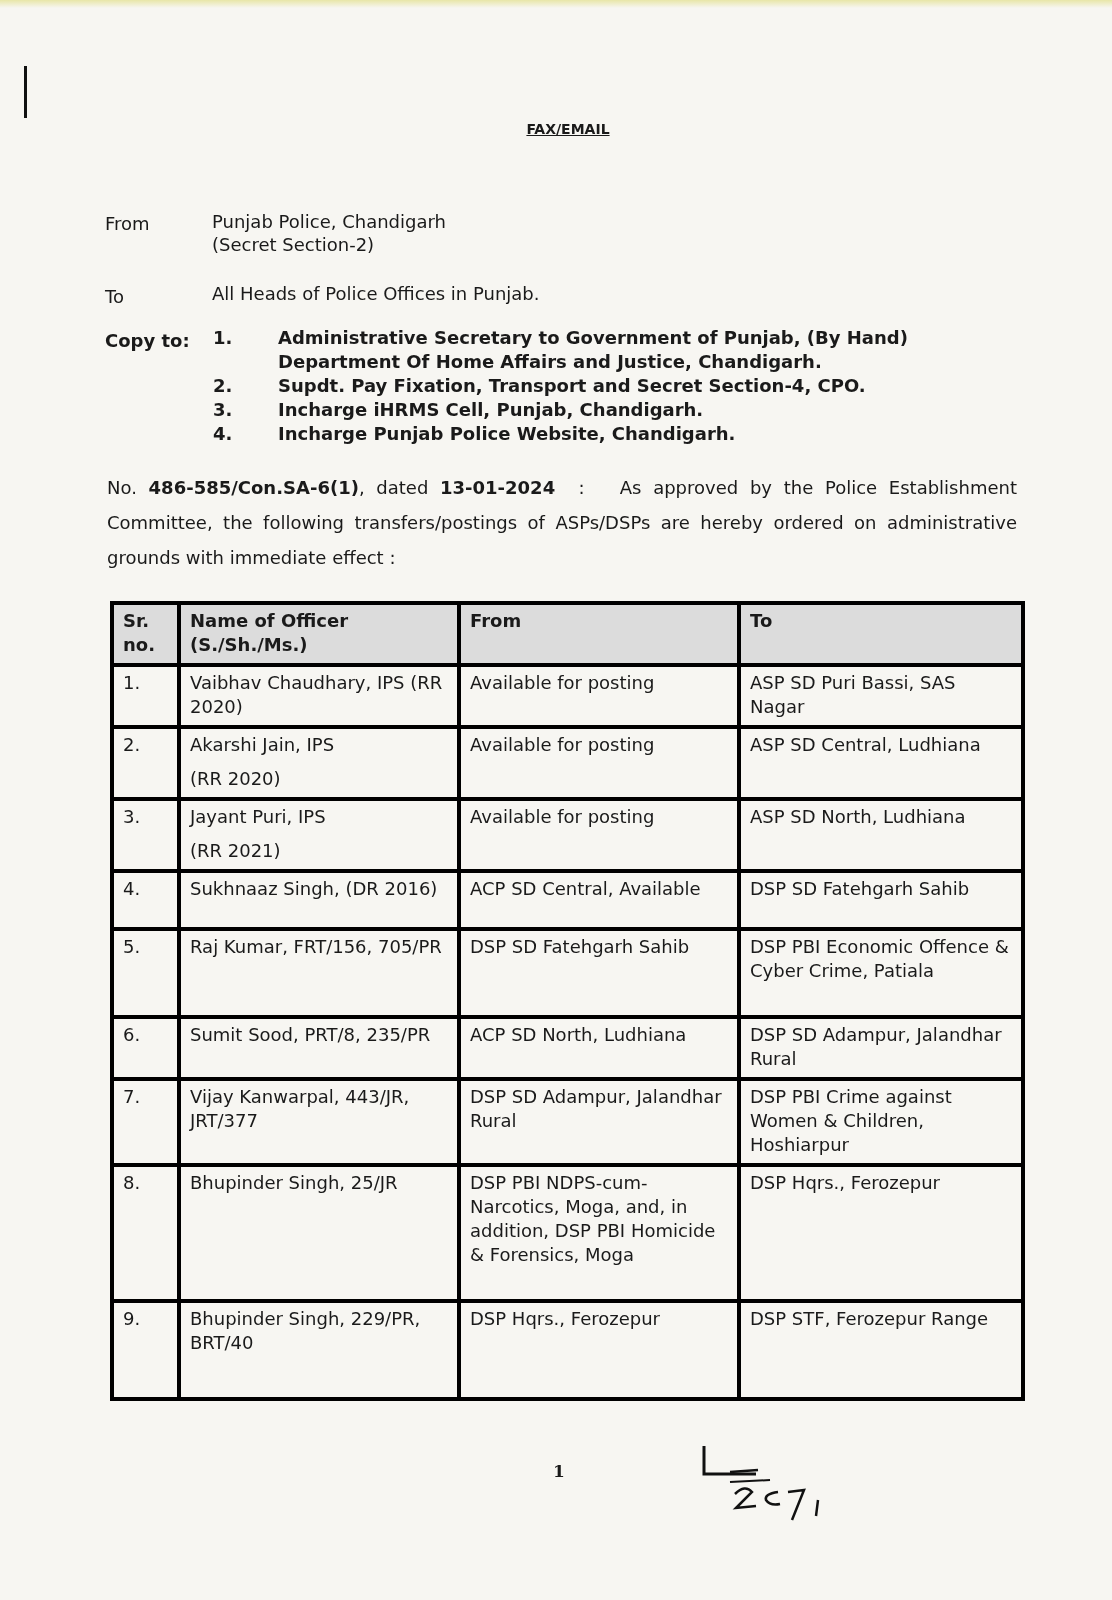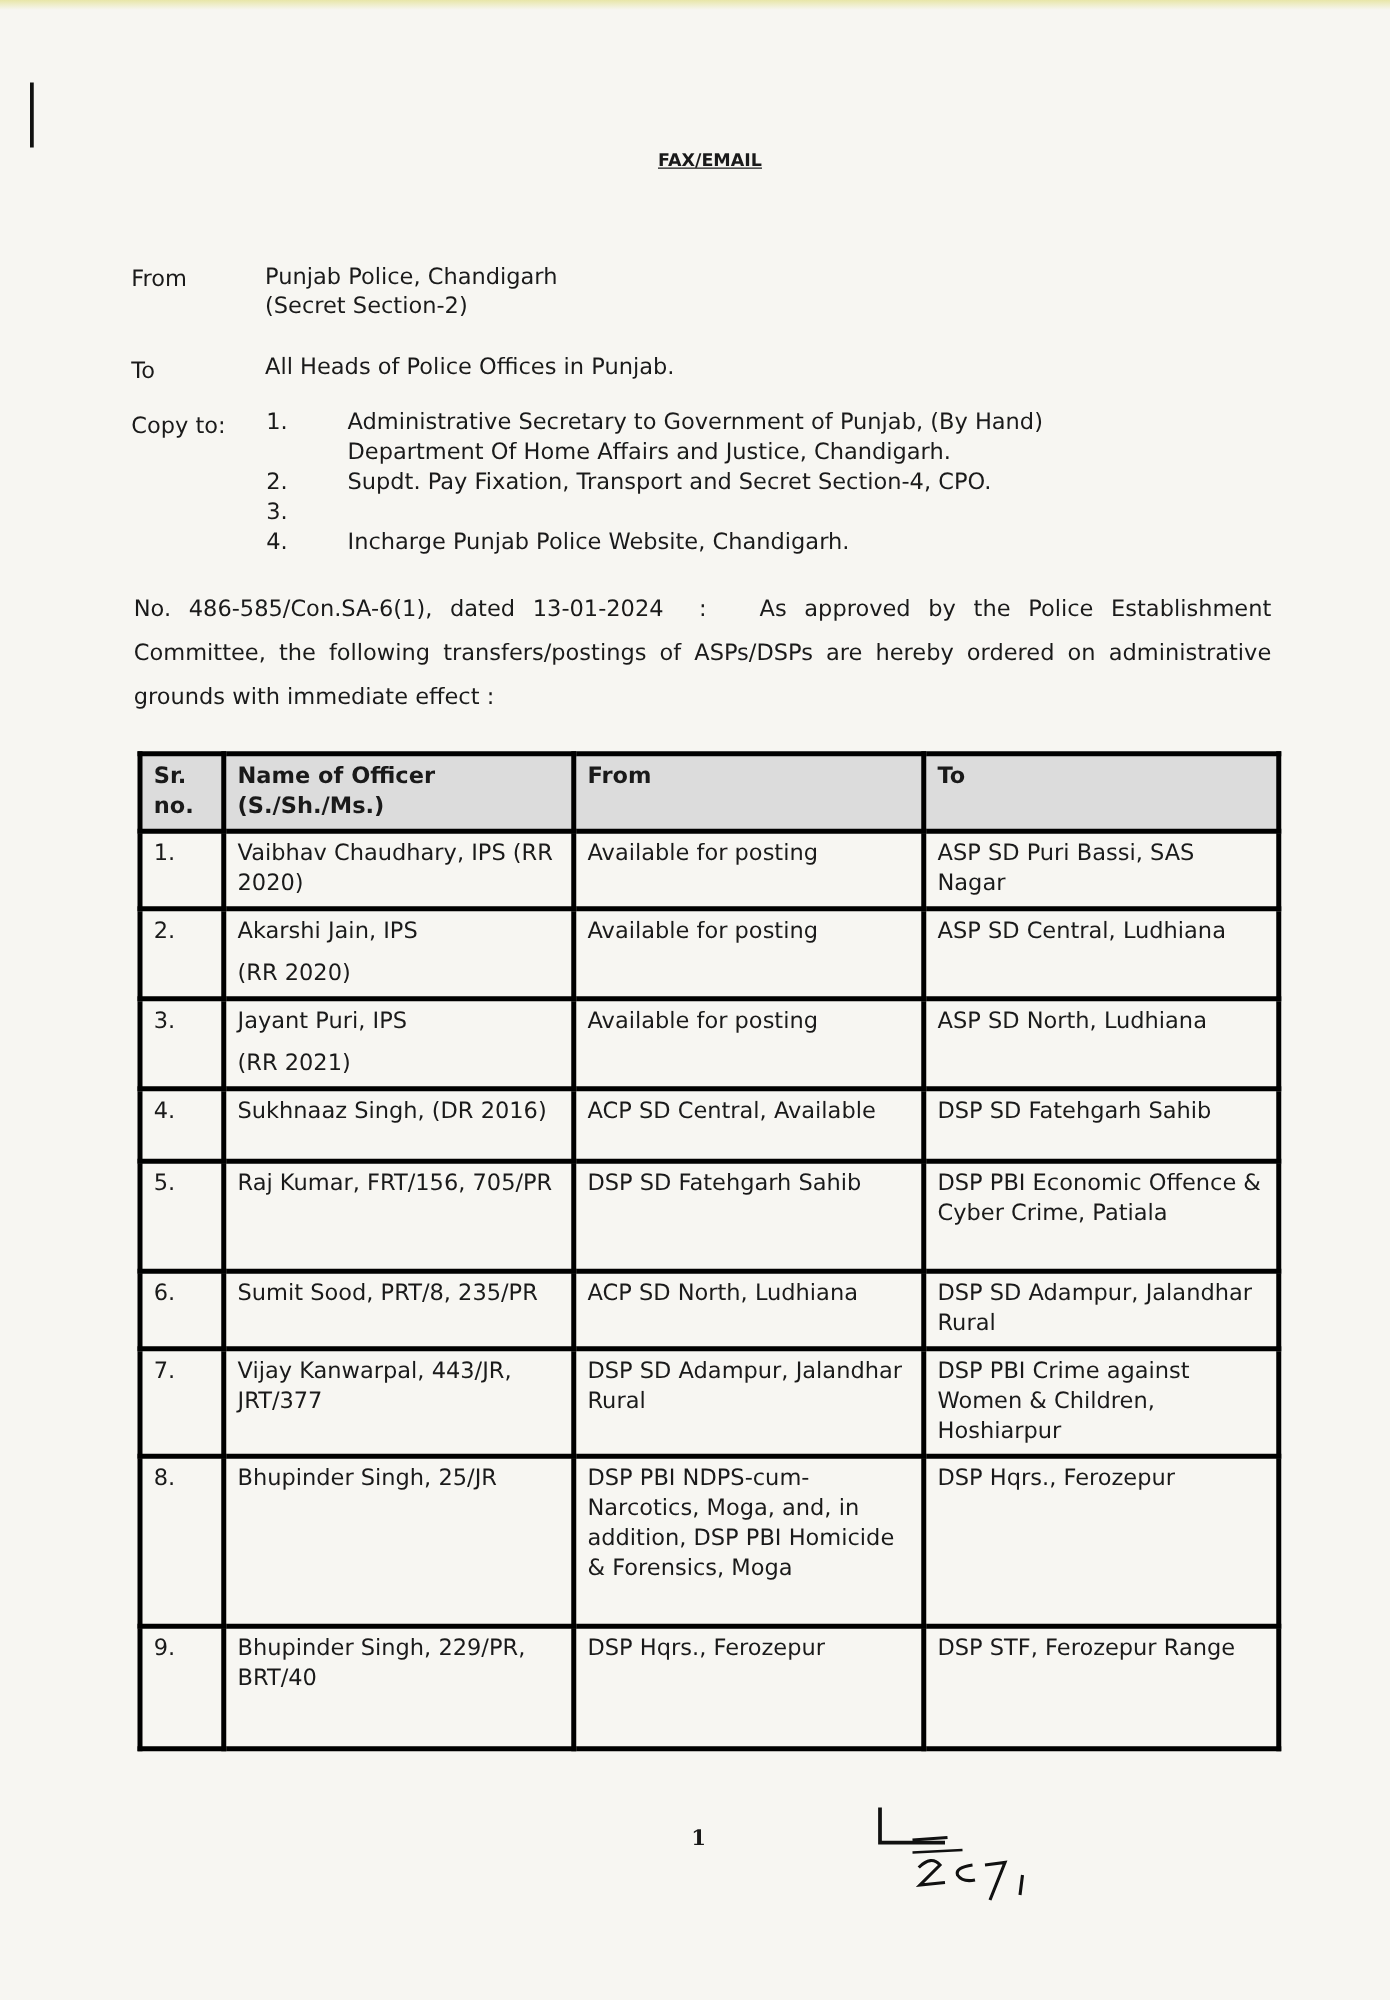--- a/index.html
+++ b/index.html
@@ -24,21 +24,21 @@
   }
   .row { position: absolute; font-size: 18px; line-height: 24px; }
   .lbl { position: absolute; left: 105px; }
   .val { position: absolute; left: 212px; }
   .copy-list .num { position: absolute; left: 213px; }
   .copy-list .txt { position: absolute; left: 278px; }
   .para {
     position: absolute; left: 107px; width: 910px; top: 470px;
     font-size: 18px; line-height: 35px; text-align: justify;
   }
-  .para b { font-weight: normal; }
+  .para b { font-weight: bold; }
   table.transfers {
     position: absolute; left: 110px; top: 601px; width: 915px;
     border-collapse: collapse; font-size: 18px; line-height: 24px;
   }
   table.transfers th, table.transfers td {
     border: 4px solid #000000; vertical-align: top; text-align: left;
     padding: 4px 9px 6px 9px;
   }
   table.transfers th { background: #dcdcdc; font-weight: bold; }
   .c1 { width: 45px; }
@@ -61,28 +61,29 @@
   <span class="lbl" style="top:2px">From</span>
   <span class="val" style="top:0">Punjab Police, Chandigarh</span>
   <span class="val" style="top:23px">(Secret Section-2)</span>
 </div>
 
 <div class="row" style="top:282px;left:0;width:1112px;height:26px;">
   <span class="lbl" style="top:3px">To</span>
   <span class="val" style="top:0">All Heads of Police Offices in Punjab.</span>
 </div>
 
-<div class="row copy-list" style="top:326px;left:0;width:1112px;height:120px;">
+<div class="row copy-list" style="top:326px;left:0;width:1112px;height:120px;font-weight:bold;">
   <span class="lbl" style="top:3px">Copy to:</span>
   <span class="num" style="top:0">1.</span>
   <span class="txt" style="top:24px">Department Of Home Affairs and Justice, Chandigarh.</span>
   <span class="txt" style="top:0">Administrative Secretary to Government of Punjab, (By Hand)</span>
   <span class="num" style="top:48px">2.</span>
   <span class="txt" style="top:48px">Supdt. Pay Fixation, Transport and Secret Section-4, CPO.</span>
   <span class="num" style="top:72px">3.</span>
+  <span class="txt" style="top:72px">Incharge iHRMS Cell, Punjab, Chandigarh.</span>
   <span class="num" style="top:96px">4.</span>
   <span class="txt" style="top:96px">Incharge Punjab Police Website, Chandigarh.</span>
 </div>
 
 <div class="para">
   <span>No.</span>
   <b>486-585/Con.SA-6(1)</b><span>, dated</span>
   <b>13-01-2024</b>
   &nbsp;<span>:</span>&nbsp;&nbsp;
   <span>As approved by the Police Establishment Committee, the following transfers/postings of ASPs/DSPs are hereby ordered on administrative grounds with immediate effect :</span>

